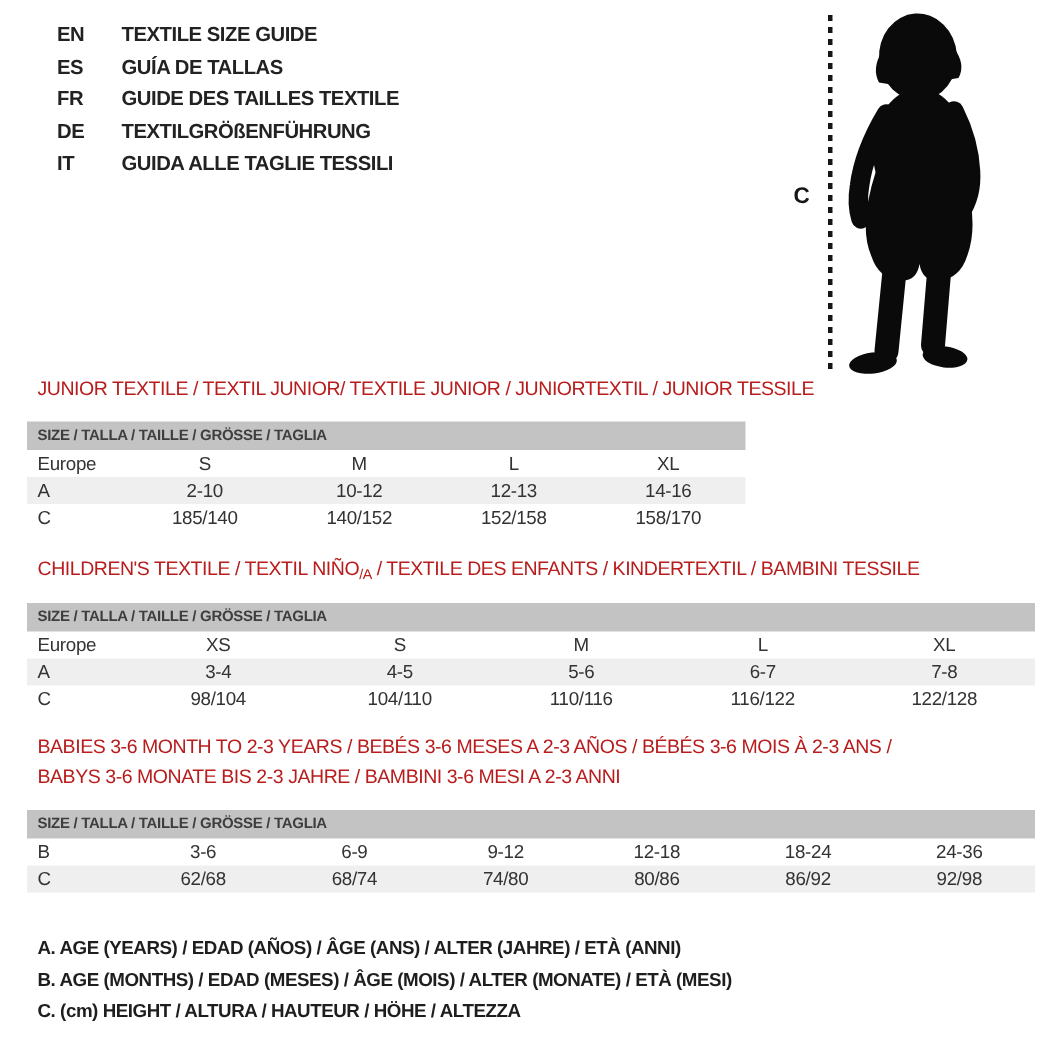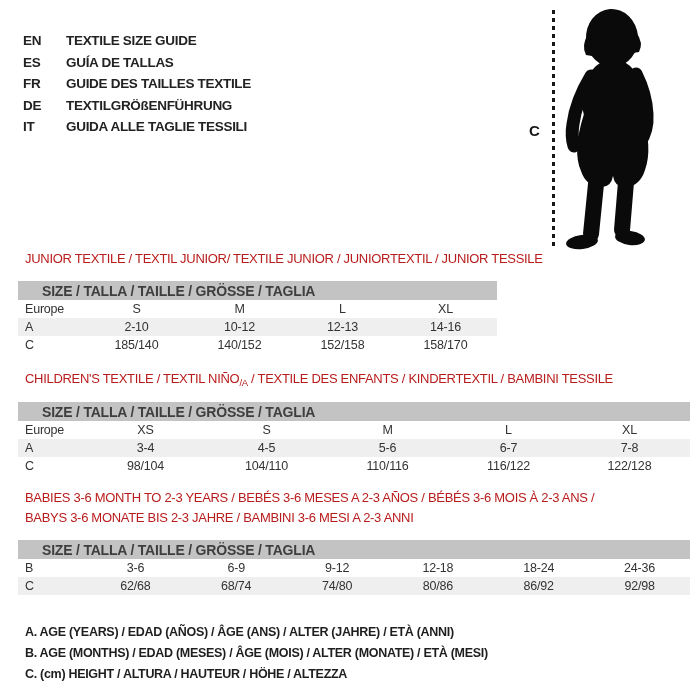--- a/index.html
+++ b/index.html
@@ -2,21 +2,21 @@
 <html><head>
 <meta charset="utf-8">
 <style>
   html,body { margin:0; padding:0; background:#ffffff; }
   .canvas {
     position:relative; width:700px; height:700px; background:#ffffff;
     font-family:"Liberation Sans", sans-serif; color:#262626; overflow:hidden;
   }
 
   
-  .lang-list { position:absolute; left:23px; top:12px;margin-top:18px; }
+  .lang-list { position:absolute; left:38px; top:12px; }
   .lang-row { display:flex; height:21.5px; align-items:center;
     font-weight:700; font-size:13.5px; letter-spacing:-0.3px; color:#222; }
   .lang-code { width:43px; }
 
   
   .measure-line { position:absolute; left:552px; top:10px; width:3px; height:238px;
     background:repeating-linear-gradient(to bottom,#161616 0 4px, transparent 4px 8px); }
   .measure-label { position:absolute; left:529px; top:122px;
     font-weight:700; font-size:15px; color:#161616; }
   .silhouette { position:absolute; left:558px; top:6px; width:110px; height:248px; }
@@ -27,22 +27,22 @@
   #t1-title { top:251px; }
   #t2-title { top:371px; }
   #t3-title { top:488px; line-height:20px; width:660px; }
   .sub { font-size:9.5px; vertical-align:-3px; }
 
   
   .stable { position:absolute; left:18px; }
   #t1 { top:281px; width:479px; }
   #t2 { top:402px; width:672px; }
   #t3 { top:540px; width:672px; }
-  .band { height:19px; display:flex; align-items:center; padding-left:24px;
-    background:#c3c3c3; font-weight:700; font-size:14px; letter-spacing:-0.2px; color:#3e3e3e;
+  .band { height:19px; display:flex; align-items:center; padding-left:7px;
+    background:#c3c3c3; font-weight:700; font-size:10px; letter-spacing:-0.2px; color:#3e3e3e;
     box-sizing:border-box; }
   .trow { display:flex; height:18px; align-items:center; font-size:12.5px;
     letter-spacing:-0.2px; color:#333; }
   .trow.alt { background:#efefef; }
   .rlabel { width:60px; padding-left:7px; box-sizing:content-box; }
   .cell { flex:1; text-align:center; }
 
   
   .footnotes { position:absolute; left:25px; top:621px;text-align:right; }
   .footnote { height:21.3px; display:flex; align-items:center;

